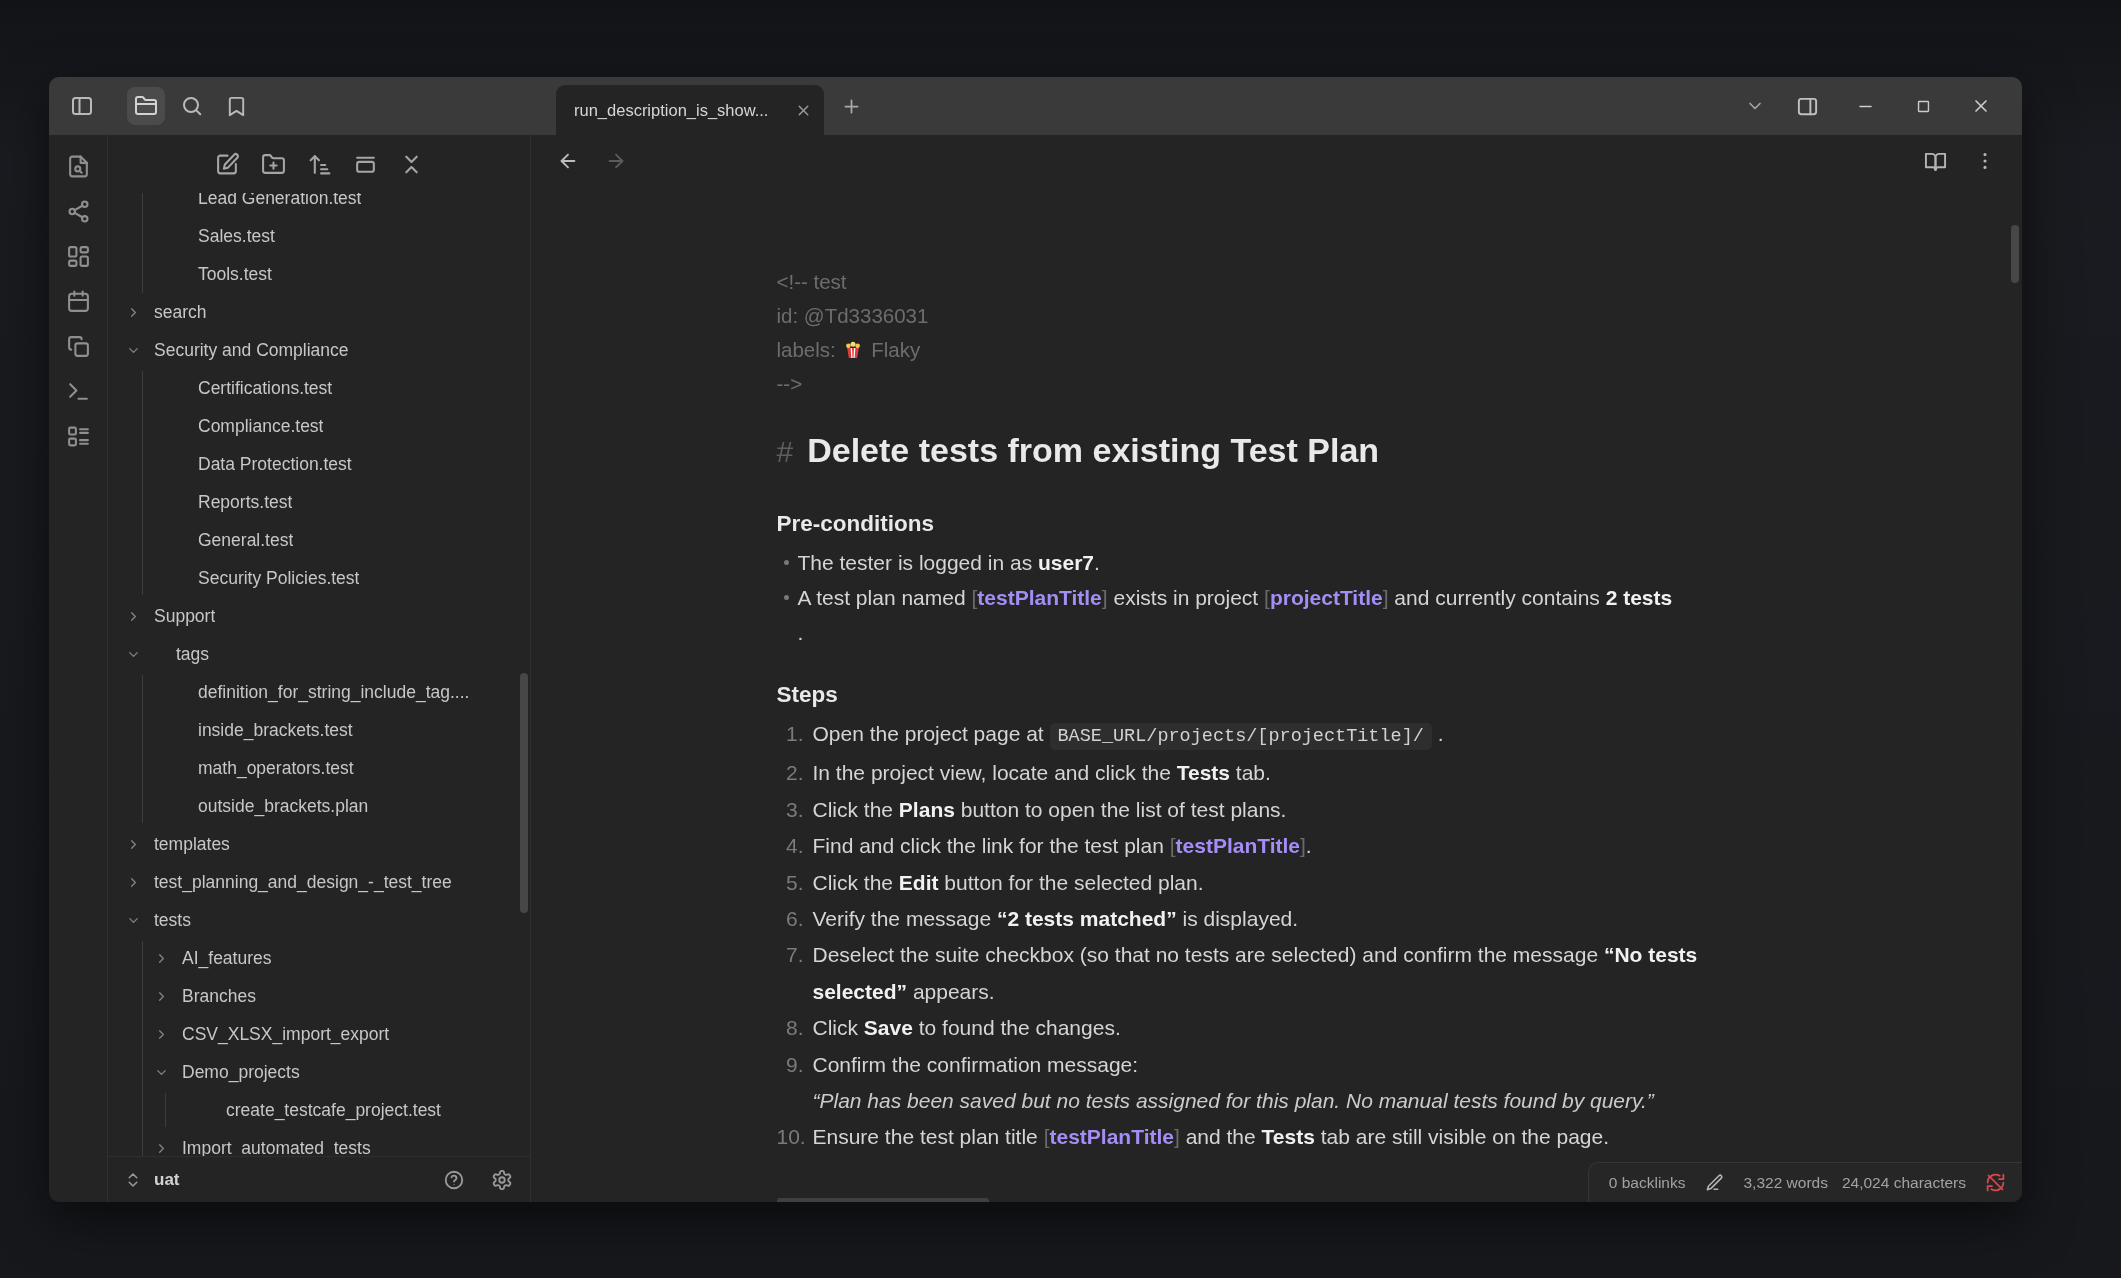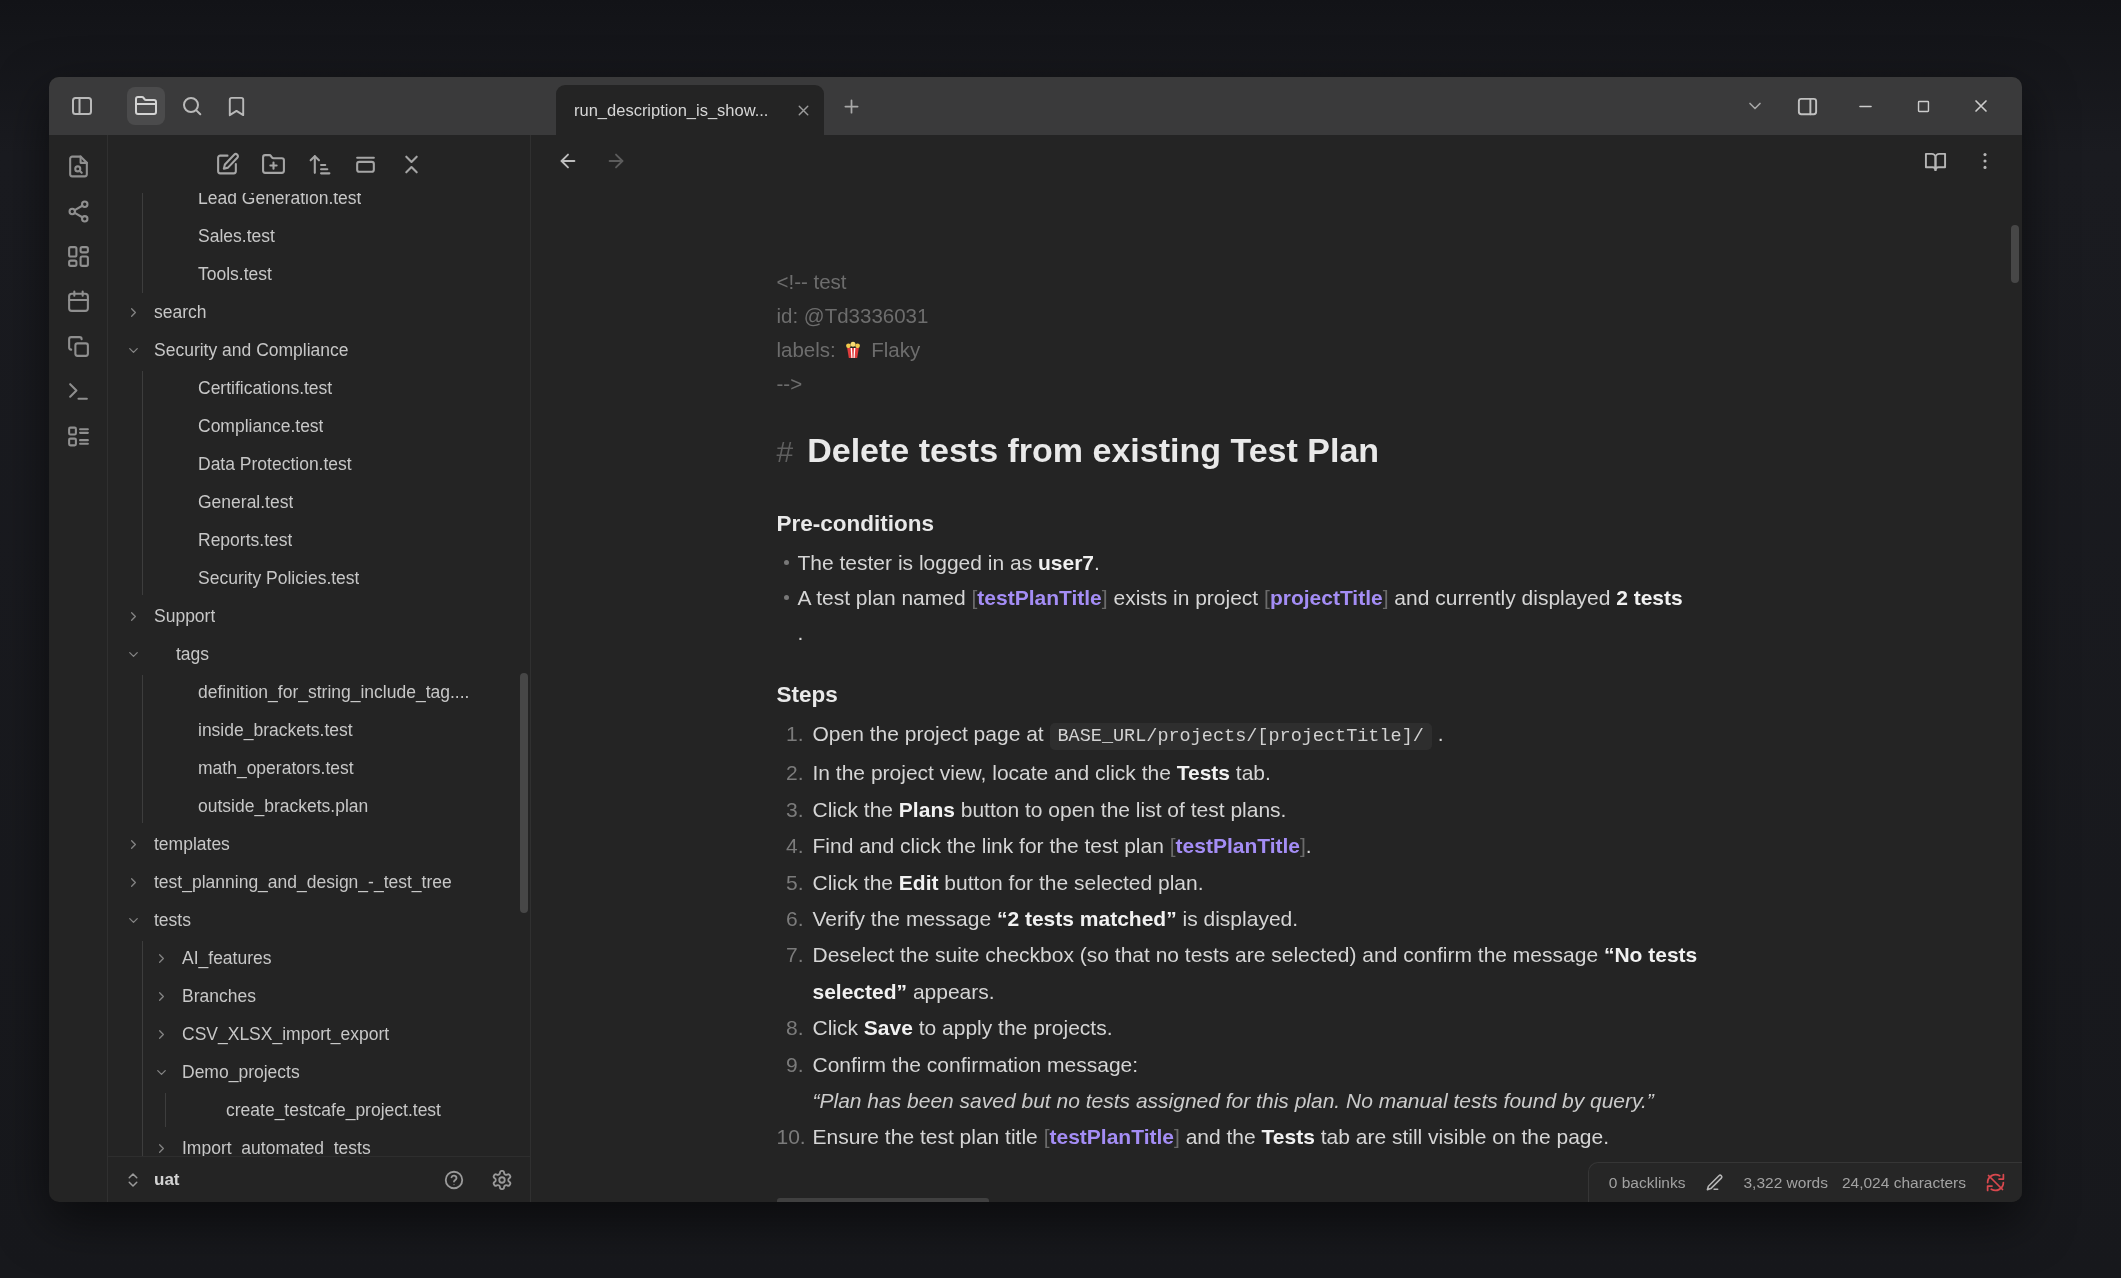--- a/index.html
+++ b/index.html
@@ -311,25 +311,25 @@
             <div class="trow file" style="padding-left: 46px;">
               <span class="fspace"></span>
               <span class="tlabel">Compliance.test</span>
             </div>
             <div class="trow file" style="padding-left: 46px;">
               <span class="fspace"></span>
               <span class="tlabel">Data Protection.test</span>
             </div>
             <div class="trow file" style="padding-left: 46px;">
               <span class="fspace"></span>
+              <span class="tlabel">Reports.test</span>
+            </div>
+            <div class="trow file" style="padding-left: 46px;">
+              <span class="fspace"></span>
               <span class="tlabel">General.test</span>
-            </div>
-            <div class="trow file" style="padding-left: 46px;">
-              <span class="fspace"></span>
-              <span class="tlabel">Reports.test</span>
             </div>
             <div class="trow file" style="padding-left: 46px;">
               <span class="fspace"></span>
               <span class="tlabel">Security Policies.test</span>
             </div>
             <div class="trow folder" style="padding-left: 18px;">
               <span class="chev">
                 <svg class="ic" viewBox="0 0 24 24">
                   <path d="m9 6 6 6-6 6"></path>
                 </svg>
@@ -506,33 +506,33 @@
               <div class="comment-line">--&gt;</div>
             </div>
 
           <div class="h1">
             <span class="hash">#</span><span>Delete tests from existing Test Plan</span>
           </div>
 
           <div class="h2">Pre-conditions</div>
           <ul class="pre" id="pre-list">
               <li><span>The tester is logged in as </span><span class="sg-b">user7</span><span>.</span></li>
-              <li><span>A test plan named </span><span class="sg-dim">[</span><span class="sg-link">testPlanTitle</span><span class="sg-dim">]</span><span> exists in project </span><span class="sg-dim">[</span><span class="sg-link">projectTitle</span><span class="sg-dim">]</span><span> and currently displayed </span><span class="sg-b">2 tests</span><br><span>.</span></li>
+              <li><span>A test plan named </span><span class="sg-dim">[</span><span class="sg-link">testPlanTitle</span><span class="sg-dim">]</span><span> exists in project </span><span class="sg-dim">[</span><span class="sg-link">projectTitle</span><span class="sg-dim">]</span><span> and currently contains </span><span class="sg-b">2 tests</span><br><span>.</span></li>
             </ul>
 
           <div class="h2 steps">Steps</div>
           <ol class="steps" id="steps-list">
               <li><span class="num">1.</span><span><span>Open the project page at </span><span class="sg-code">BASE_URL/projects/[projectTitle]/</span><span> .</span></span></li>
               <li><span class="num">2.</span><span><span>In the project view, locate and click the </span><span class="sg-b">Tests</span><span> tab.</span></span></li>
               <li><span class="num">3.</span><span><span>Click the </span><span class="sg-b">Plans</span><span> button to open the list of test plans.</span></span></li>
               <li><span class="num">4.</span><span><span>Find and click the link for the test plan </span><span class="sg-dim">[</span><span class="sg-link">testPlanTitle</span><span class="sg-dim">]</span><span>.</span></span></li>
               <li><span class="num">5.</span><span><span>Click the </span><span class="sg-b">Edit</span><span> button for the selected plan.</span></span></li>
               <li><span class="num">6.</span><span><span>Verify the message </span><span class="sg-b">“2 tests matched”</span><span> is displayed.</span></span></li>
               <li><span class="num">7.</span><span><span>Deselect the suite checkbox (so that no tests are selected) and confirm the message </span><span class="sg-b">“No tests selected”</span><span> appears.</span></span></li>
-              <li><span class="num">8.</span><span><span>Click </span><span class="sg-b">Save</span><span> to apply the projects.</span></span></li>
+              <li><span class="num">8.</span><span><span>Click </span><span class="sg-b">Save</span><span> to found the changes.</span></span></li>
               <li><span class="num">9.</span><span><span>Confirm the confirmation message:</span></span><div class="step-sub"><span class="sg-i">“Plan has been saved but no tests assigned for this plan. No manual tests found by query.”</span></div></li>
               <li><span class="num">10.</span><span><span>Ensure the test plan title </span><span class="sg-dim">[</span><span class="sg-link">testPlanTitle</span><span class="sg-dim">]</span><span> and the </span><span class="sg-b">Tests</span><span> tab are still visible on the page.</span></span></li>
             </ol>
 
           <div class="clip-line">
               <div class="bar"></div>
             </div>
         </div>
         <div class="main-thumb"></div>
       </div>

